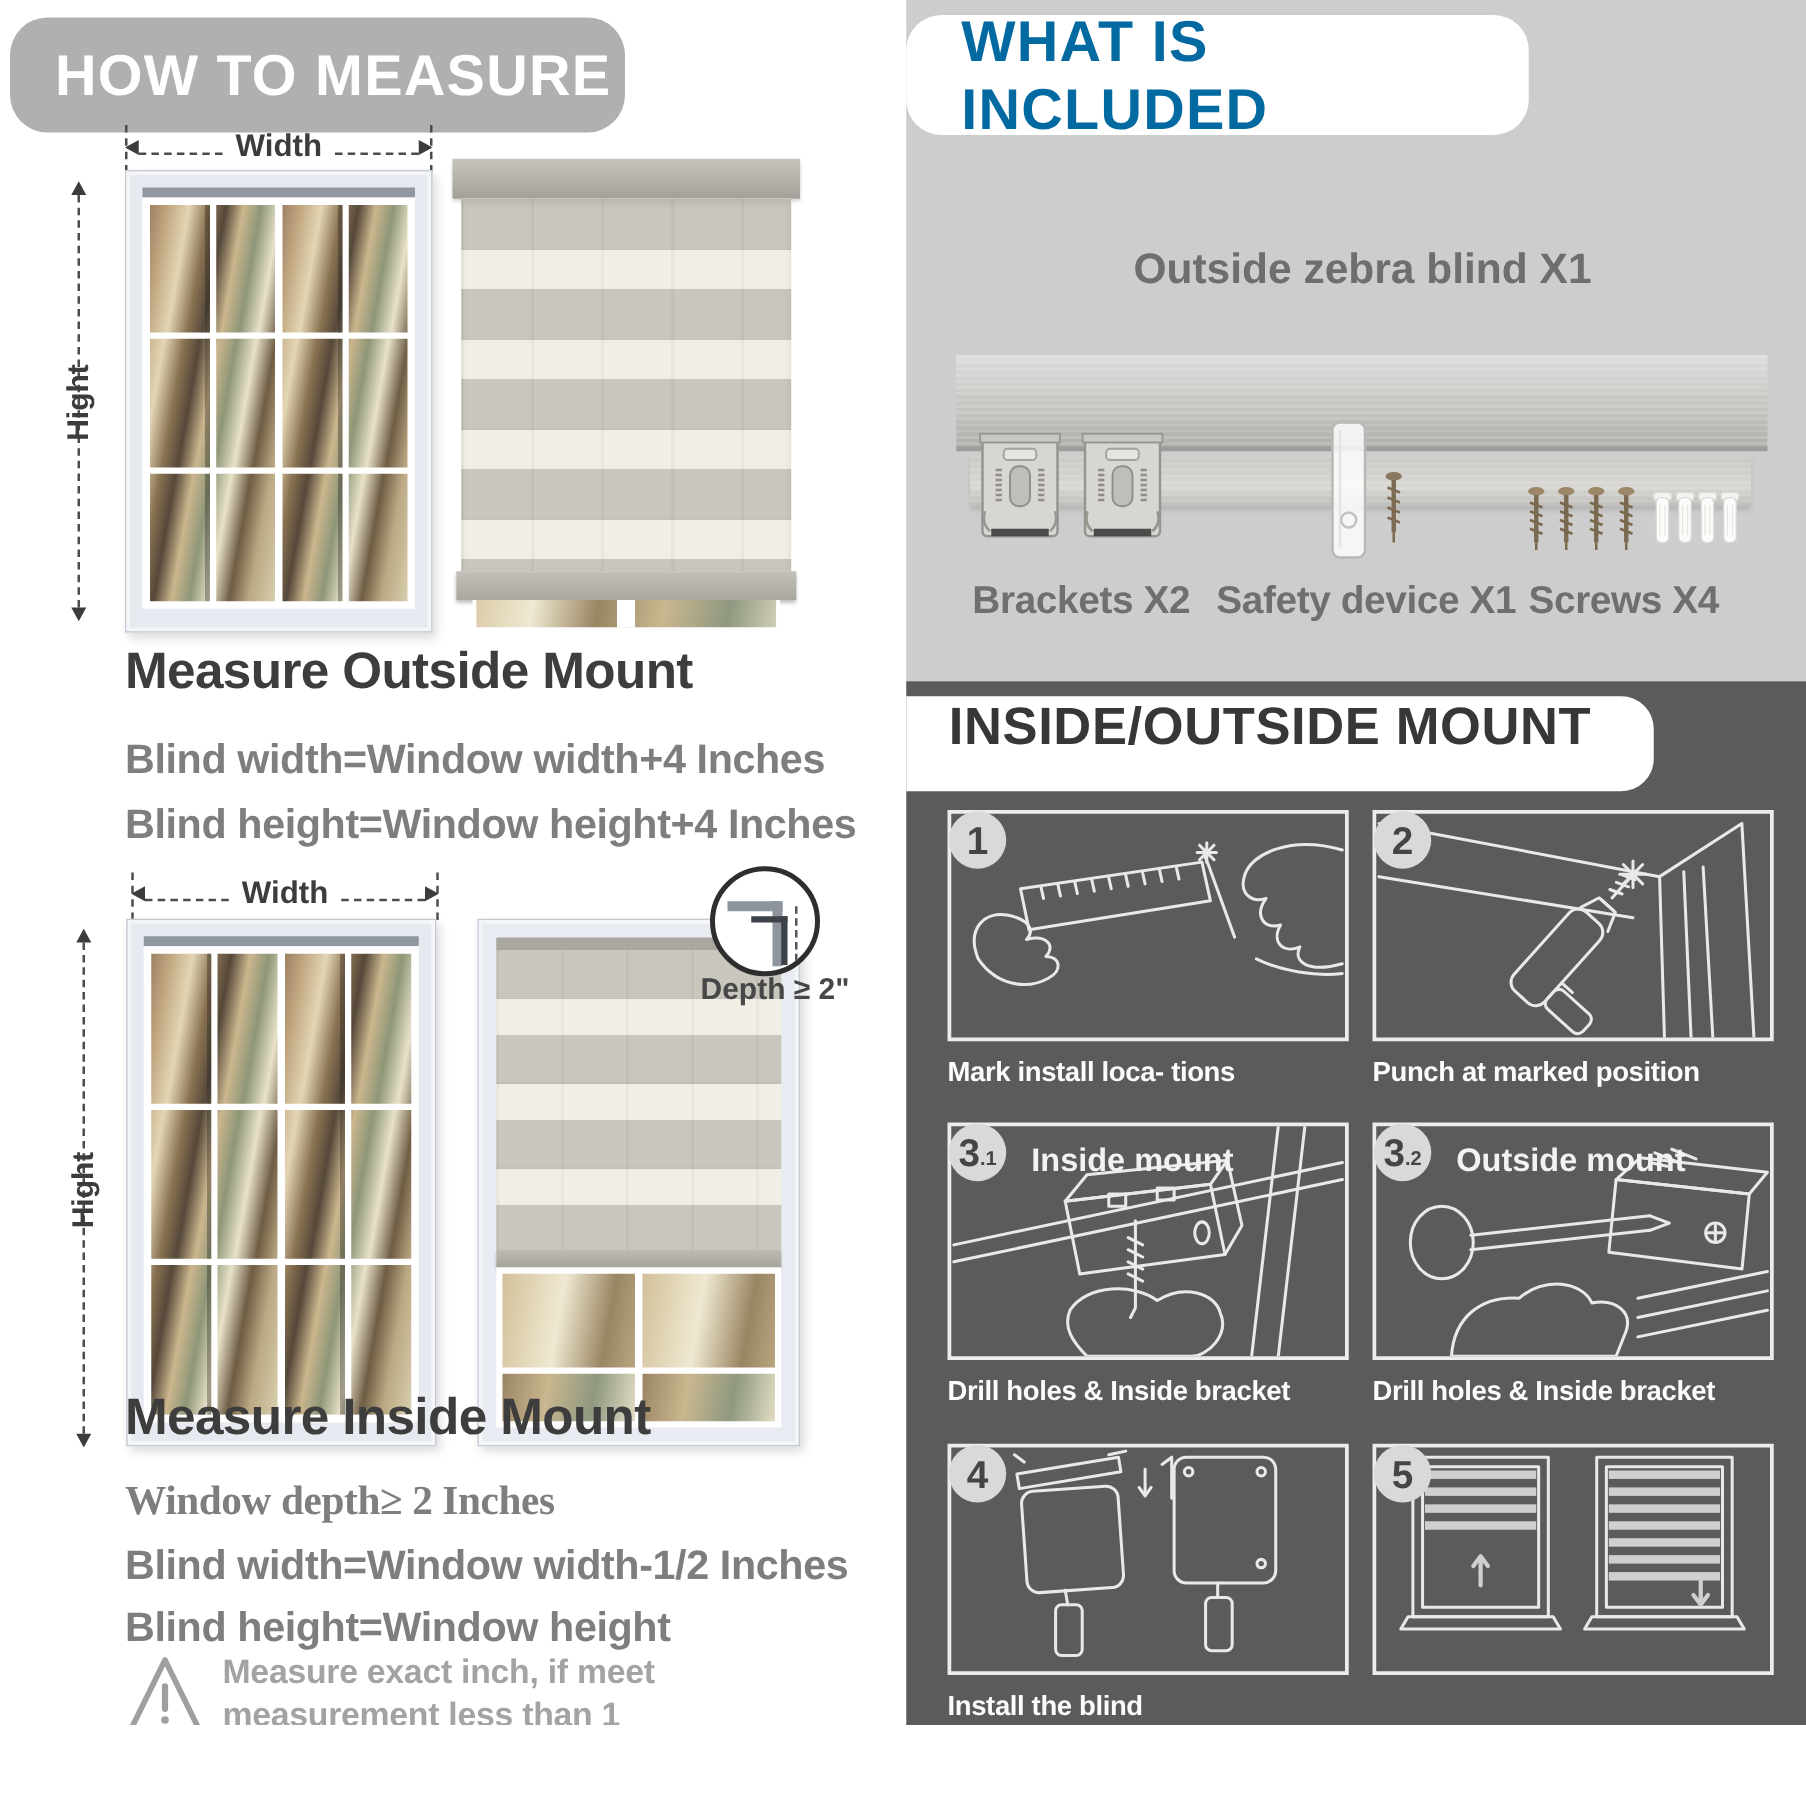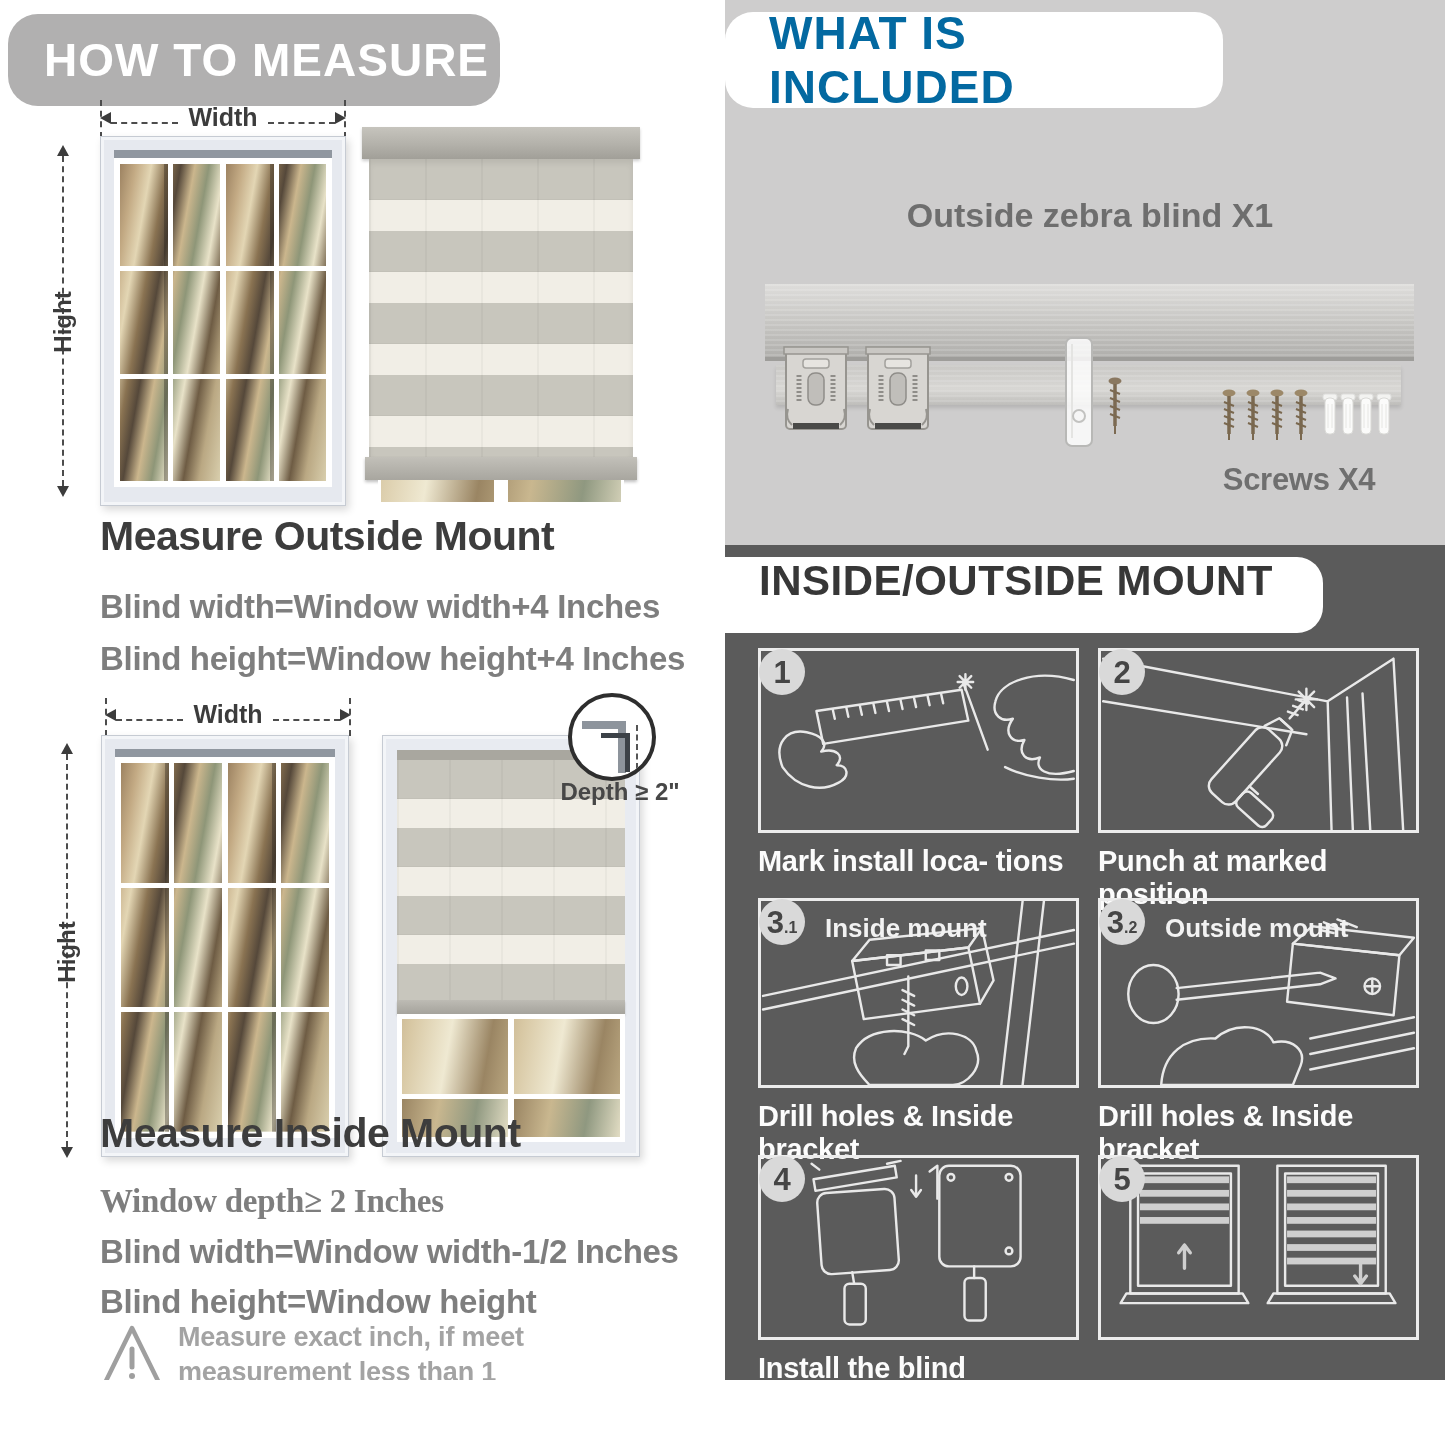--- a/index.html
+++ b/index.html
@@ -110,21 +110,21 @@
   .banner-mount span{color:#373737;font-size:42px;font-weight:700;letter-spacing:0.5px;}
   .step{position:absolute;width:321px;}
   .step .frame{position:relative;border:3px solid #ececec;box-sizing:border-box;width:321px;}
   .fr-h185 .frame{height:185px;} .fr-h190 .frame{height:190px;}
   .step svg{position:absolute;left:0;top:0;width:100%;height:100%;}
   .badge{position:absolute;left:-2px;top:-2px;width:46px;height:46px;border-radius:50%;background:#d9d9d9;
     display:flex;align-items:center;justify-content:center;}
   .badge .n{font-size:31px;font-weight:700;color:#454545;line-height:1;}
   .badge .sub{font-size:16px;font-weight:700;color:#454545;margin-top:12px;}
   .step-title{position:absolute;left:64px;top:12px;font-size:26px;font-weight:700;color:#f2f2f2;}
-  .caption{margin-top:12px;font-size:29px;font-weight:700;color:#fcfcfc;letter-spacing:-0.3px;}
+  .caption{margin-top:12px;font-size:22px;font-weight:700;color:#fcfcfc;letter-spacing:-0.3px;}
   .s1{left:33px;top:103px;} .s2{left:373px;top:103px;}
   .s3{left:33px;top:353px;} .s4{left:373px;top:353px;}
   .s5{left:33px;top:610px;} .s6{left:373px;top:610px;}
   .lineart{stroke:#e9e9e9;stroke-width:2.5;fill:none;stroke-linecap:round;stroke-linejoin:round;}
 </style>
 </head>
 <body>
 
 <div class="canvas">
 
@@ -278,32 +278,34 @@
     </svg>
     <svg class="abs" style="left:140px;top:340px;width:66px;height:100px;" viewBox="0 0 66 98">
       <rect x="3" y="8" width="60" height="80" rx="4" fill="#d8d6d2" stroke="#979590" stroke-width="2"></rect>
       <rect x="1" y="6" width="64" height="7" fill="#c9c7c3" stroke="#979590" stroke-width="1.5"></rect>
       <rect x="20" y="18" width="26" height="9" rx="3" fill="#e6e4e0" stroke="#a3a19d" stroke-width="1.5"></rect>
       <rect x="25" y="32" width="16" height="32" rx="7" fill="#c0beba" stroke="#8f8d89" stroke-width="1.5"></rect>
       <path d="M16 34 v26 M50 34 v26" stroke="#8f8d89" stroke-width="5" stroke-dasharray="2 2" fill="none"></path>
       <path d="M5 68 q-3 10 4 16 M61 68 q3 10 -4 16" stroke="#979590" stroke-width="2" fill="none"></path>
       <rect x="10" y="82" width="46" height="6" fill="#4a4a48"></rect>
     </svg>
+    <div class="item-label" style="left:10px;">Brackets X2</div>
 
     <svg class="abs" style="left:336px;top:336px;width:36px;height:114px;" viewBox="0 0 36 114">
       <rect x="5" y="2" width="26" height="108" rx="6" fill="rgba(255,255,255,0.82)" stroke="#b8b8b6" stroke-width="2"></rect>
       <path d="M11 8 L11 102" stroke="#e4e4e2" stroke-width="2"></path>
       <circle cx="18" cy="80" r="6" fill="none" stroke="#c2c2c0" stroke-width="2"></circle>
     </svg>
     <svg class="abs" style="left:382px;top:376px;width:16px;height:62px;" viewBox="0 0 16 62">
       <ellipse cx="8" cy="5" rx="6.5" ry="3.5" fill="#8a7860"></ellipse>
       <path d="M8 8 v42" stroke="#7c6a52" stroke-width="3.5"></path>
       <path d="M3 14 l10 4 M3 22 l10 4 M3 30 l10 4 M3 38 l10 4" stroke="#7c6a52" stroke-width="2"></path>
       <path d="M8 50 l0 8" stroke="#7c6a52" stroke-width="2"></path>
     </svg>
+    <div class="item-label" style="left:238px;">Safety device X1</div>
 
     <svg class="abs" style="left:496px;top:388px;width:172px;height:54px;" viewBox="0 0 172 54">
       <defs>
         <g id="scr">
           <ellipse cx="6" cy="5" rx="6.5" ry="3.5" fill="#9c8868"></ellipse>
           <path d="M6 8 v38" stroke="#7a684f" stroke-width="3.5" fill="none"></path>
           <path d="M1 14 l10 4 M1 21 l10 4 M1 28 l10 4 M1 35 l10 4" stroke="#7a684f" stroke-width="2" fill="none"></path>
           <path d="M6 46 l0 6" stroke="#7a684f" stroke-width="2" fill="none"></path>
         </g>
         <g id="anc">

